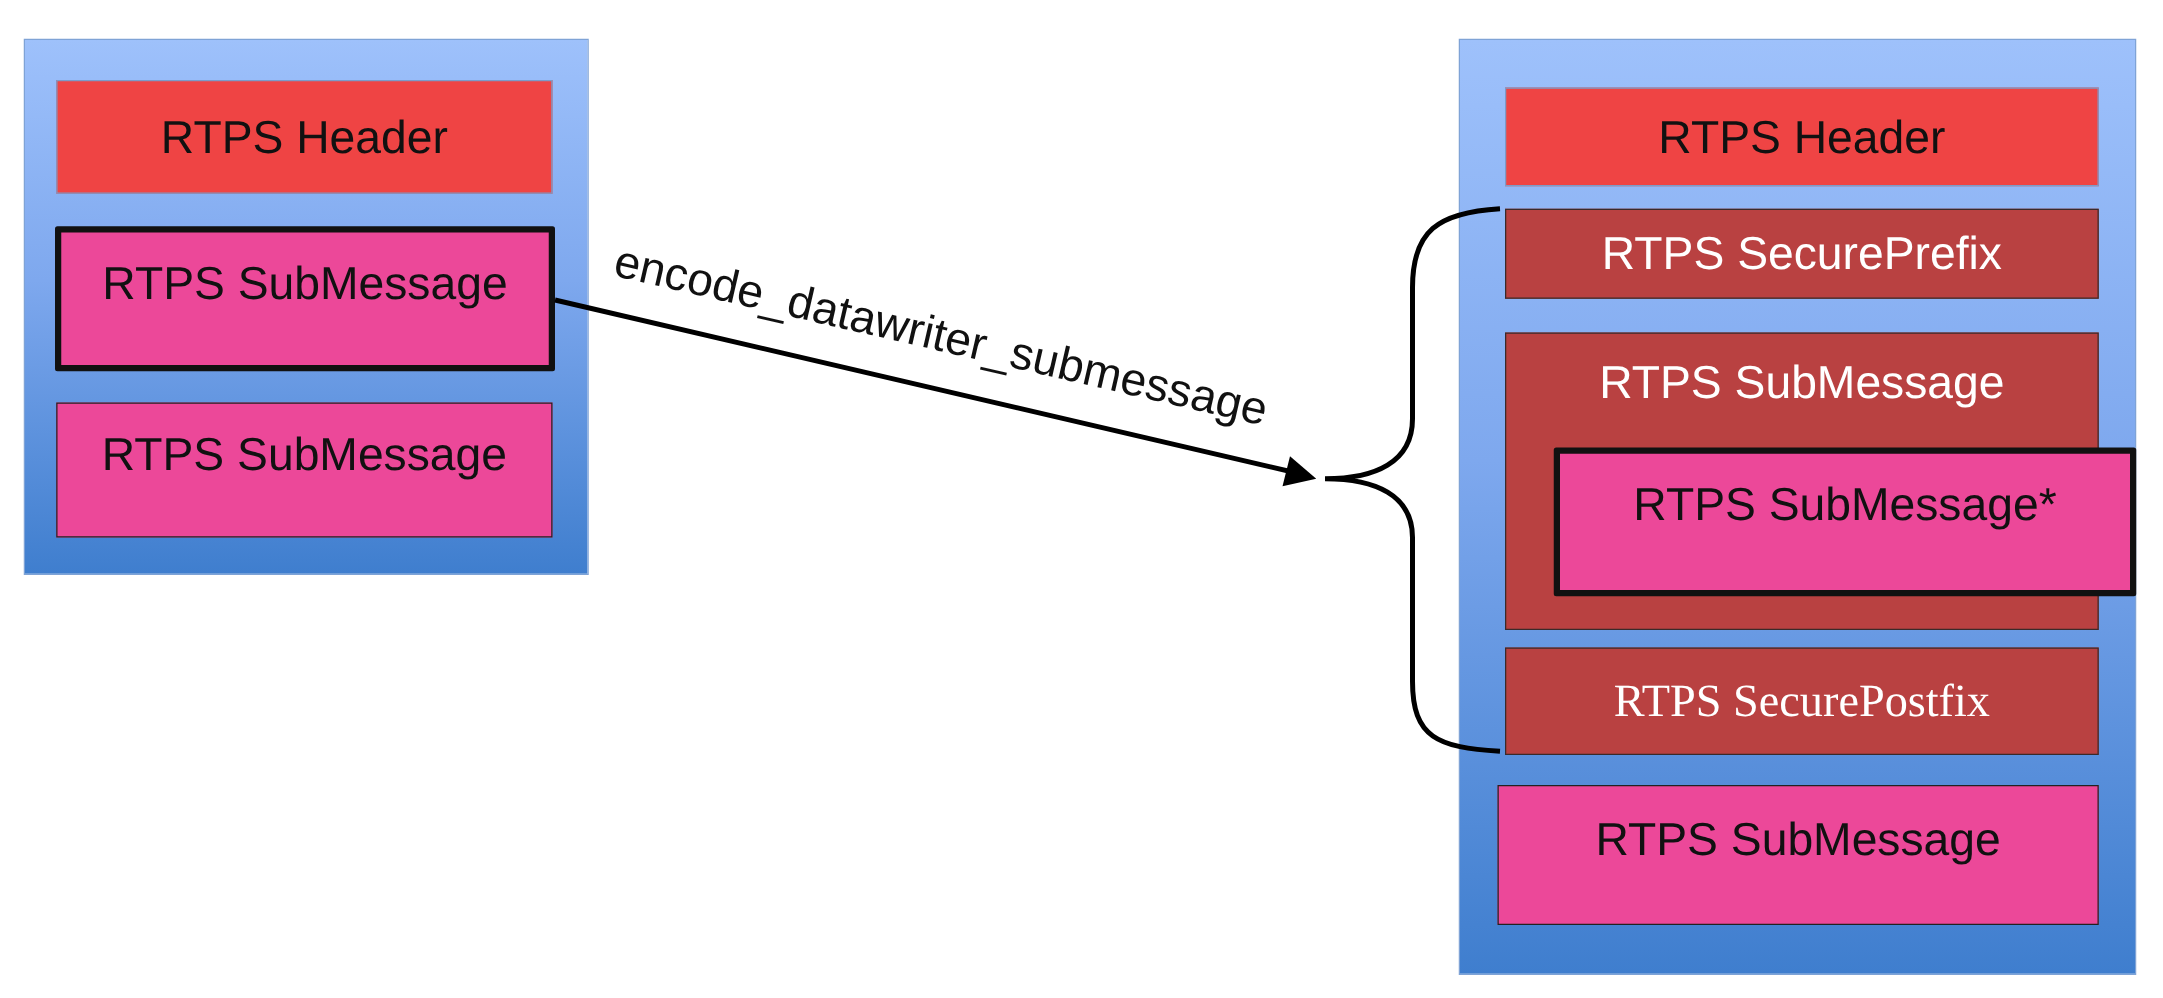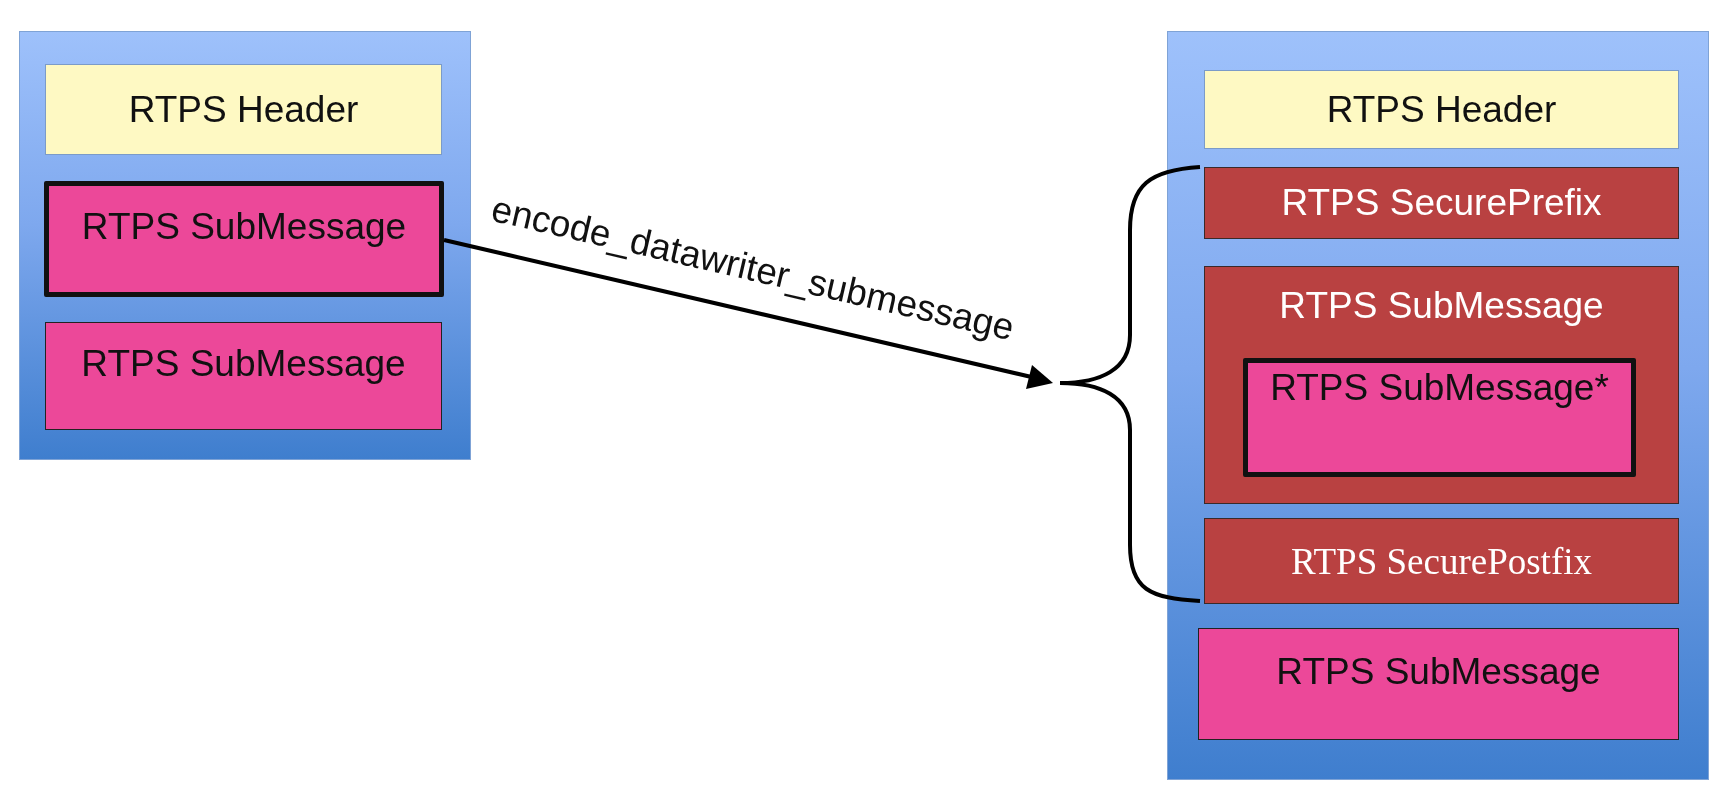--- a/index.html
+++ b/index.html
@@ -1,19 +1,19 @@
 <!DOCTYPE html>
 <html><head>
 <meta charset="utf-8">
 <style>
   html,body{margin:0;padding:0;background:#ffffff;}
   body{width:1730px;height:798px;position:relative;overflow:hidden;font-family:"Liberation Sans","DejaVu Sans",sans-serif;}
   .outer{position:absolute;background:linear-gradient(to bottom,#9ec1fb 0%,#7ea8ee 45%,#3f7ece 100%);border:1px solid #7fa3d6;box-sizing:border-box;}
   .blk{position:absolute;box-sizing:border-box;display:flex;justify-content:center;font-size:37px;color:#111;}
-  .hdr{background:#fef9c3;border:1.5px solid #7b9bc8;align-items:center;}
+  .hdr{background:#ef4444;border:1.5px solid #7b9bc8;align-items:center;}
   .sub{background:#ec4899;border:1.5px solid #222;align-items:flex-start;padding-top:20px;}
   .thick{border:5px solid #111;border-radius:2px;}
   .red{background:#b94141;border:1.5px solid #3a2a2a;color:#fff;align-items:center;}
   .redbody{background:#b94141;border:1.5px solid #3a2a2a;color:#fff;align-items:flex-start;padding-top:18px;}
   svg{position:absolute;left:0;top:0;}
   .lbl{position:absolute;font-size:37px;color:#111;transform-origin:left top;white-space:nowrap;}
 </style>
 </head>
 <body>
 
@@ -21,21 +21,21 @@
 <div class="blk hdr" style="left:45px;top:64px;width:397px;height:91px;">RTPS Header</div>
 <div class="blk sub thick" style="left:44px;top:181px;width:400px;height:116px;padding-top:20px;">RTPS SubMessage</div>
 <div class="blk sub" style="left:45px;top:322px;width:397px;height:108px;">RTPS SubMessage</div>
 
 <div class="outer" style="left:1167px;top:31px;width:542px;height:749px;"></div>
 <div class="blk hdr" style="left:1204px;top:70px;width:475px;height:79px;">RTPS Header</div>
 <div class="blk red" style="left:1204px;top:167px;width:475px;height:72px;">RTPS SecurePrefix</div>
 <div class="blk redbody" style="left:1204px;top:266px;width:475px;height:238px;">
   <span>RTPS SubMessage</span>
 </div>
-<div class="blk sub thick" style="left:1243px;top:358px;width:393px;height:119px;padding-top:4px;">RTPS SubMessage*</div>
+<div class="blk sub thick" style="left:1243px;top:358px;width:466px;height:119px;padding-top:20px;">RTPS SubMessage*</div>
 <div class="blk red" style="left:1204px;top:518px;width:475px;height:86px;font-family:Liberation Serif, serif;">RTPS SecurePostfix</div>
 <div class="blk sub" style="left:1198px;top:628px;width:481px;height:112px;padding-top:22px;">RTPS SubMessage</div>
 
 <svg width="1730" height="798">
   <defs>
     <marker id="ah" markerWidth="10" markerHeight="10" refX="8" refY="5" orient="auto" markerUnits="userSpaceOnUse">
       <path d="M0,0 L10,5 L0,10 z" fill="#000"></path>
     </marker>
   </defs>
   <g>

